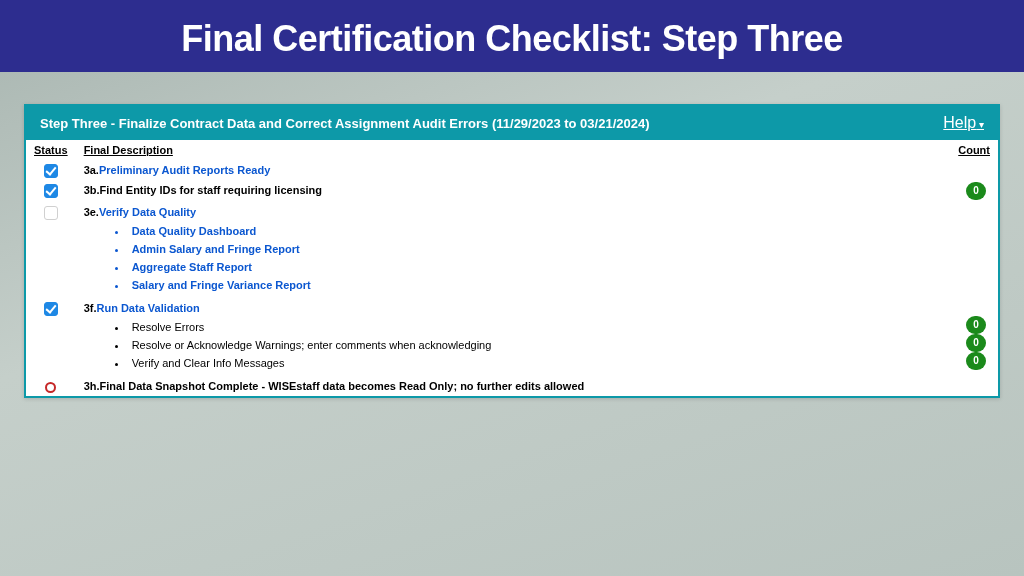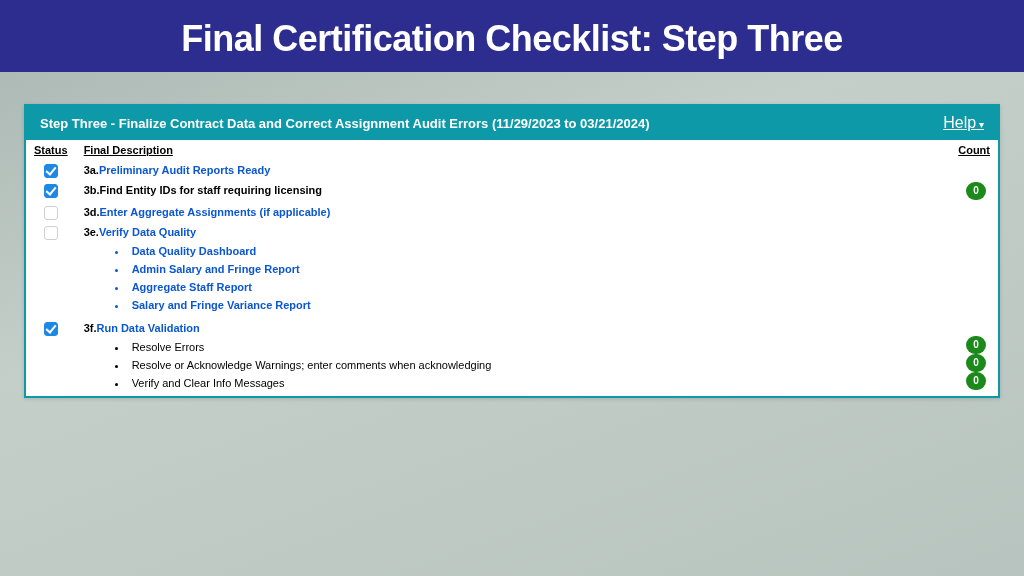--- a/index.html
+++ b/index.html
@@ -132,30 +132,20 @@
         <td>
             <div class="desc-wrap">
           <span class="prefix">3b.</span>
           <span class="txt">Find Entity IDs for staff requiring licensing</span>
         </div>
           </td>
         <td class="col-count"><span class="badge">0</span></td>
       </tr>
 
 
-      <tr>
-        <td class="col-status"><span class="chk off"></span></td>
-        <td>
-            <div class="desc-wrap">
-          <span class="prefix">3d.</span>
-          <span class="lnk">Enter Aggregate Assignments (if applicable)</span>
-        </div>
-          </td>
-        <td class="col-count"></td>
-      </tr>
 
       <tr>
         <td class="col-status"><span class="chk off"></span></td>
         <td>
           <div class="desc-wrap">
             <span class="prefix">3e.</span>
             <span class="lnk">Verify Data Quality</span>
           </div>
           <ul class="sub">
             <li class="lnkitem">Data Quality Dashboard</li>
@@ -182,16 +172,26 @@
         </td>
         <td class="col-count">
           <div style="height:16px;"></div>
           <div><span class="badge">0</span></div>
           <div><span class="badge">0</span></div>
           <div><span class="badge">0</span></div>
         </td>
       </tr>
 
 
+      <tr>
+        <td class="col-status"><span class="circ"></span></td>
+        <td>
+            <div class="desc-wrap">
+          <span class="prefix">3h.</span>
+          <span class="txt">Final Data Snapshot Complete - WISEstaff data becomes Read Only; no further edits allowed</span>
+        </div>
+          </td>
+        <td class="col-count"></td>
+      </tr>
 
     </tbody>
   </table>
 </div>
 
 </body></html>

